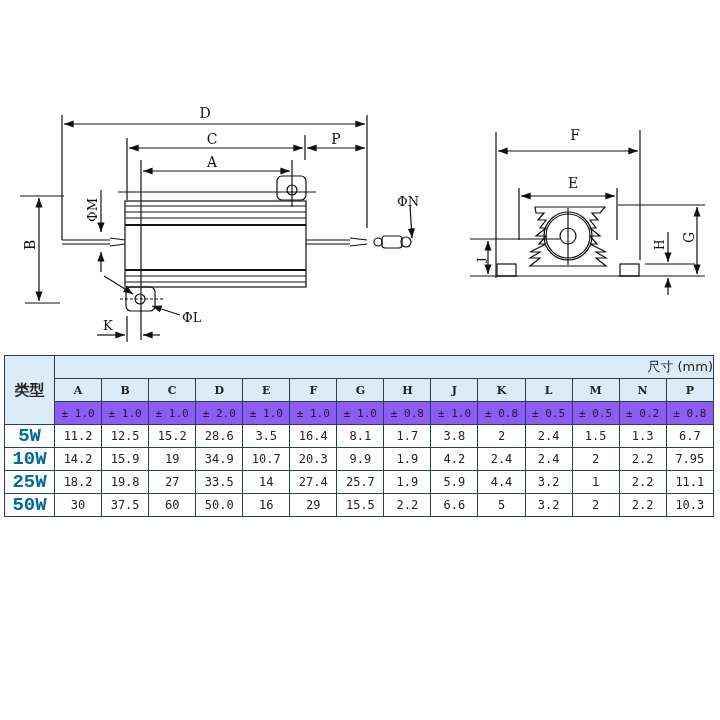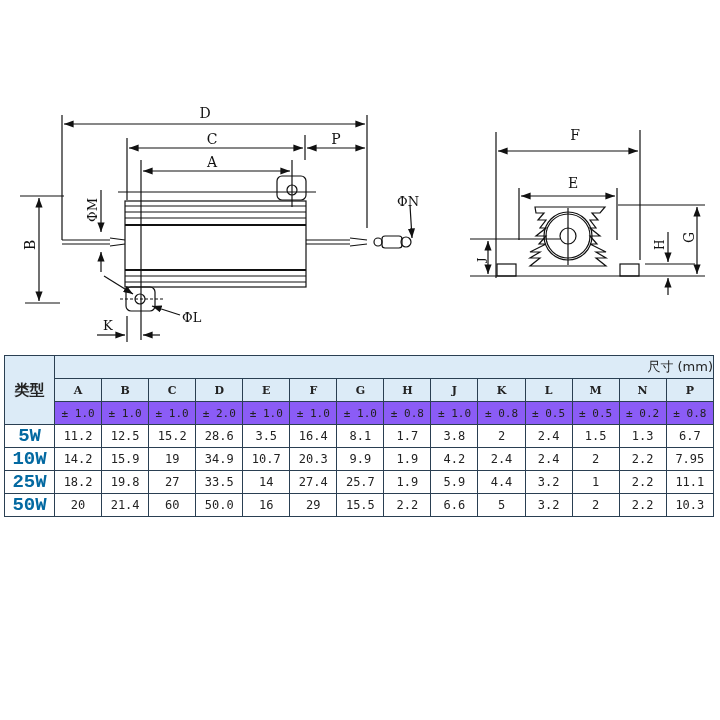--- a/index.html
+++ b/index.html
@@ -219,22 +219,22 @@
         <td>1.9</td>
         <td>5.9</td>
         <td>4.4</td>
         <td>3.2</td>
         <td>1</td>
         <td>2.2</td>
         <td>11.1</td>
       </tr>
       <tr>
         <td class="rowlabel">50W</td>
-        <td>20</td>
-        <td>21.4</td>
+        <td>30</td>
+        <td>37.5</td>
         <td>60</td>
         <td>50.0</td>
         <td>16</td>
         <td>29</td>
         <td>15.5</td>
         <td>2.2</td>
         <td>6.6</td>
         <td>5</td>
         <td>3.2</td>
         <td>2</td>

